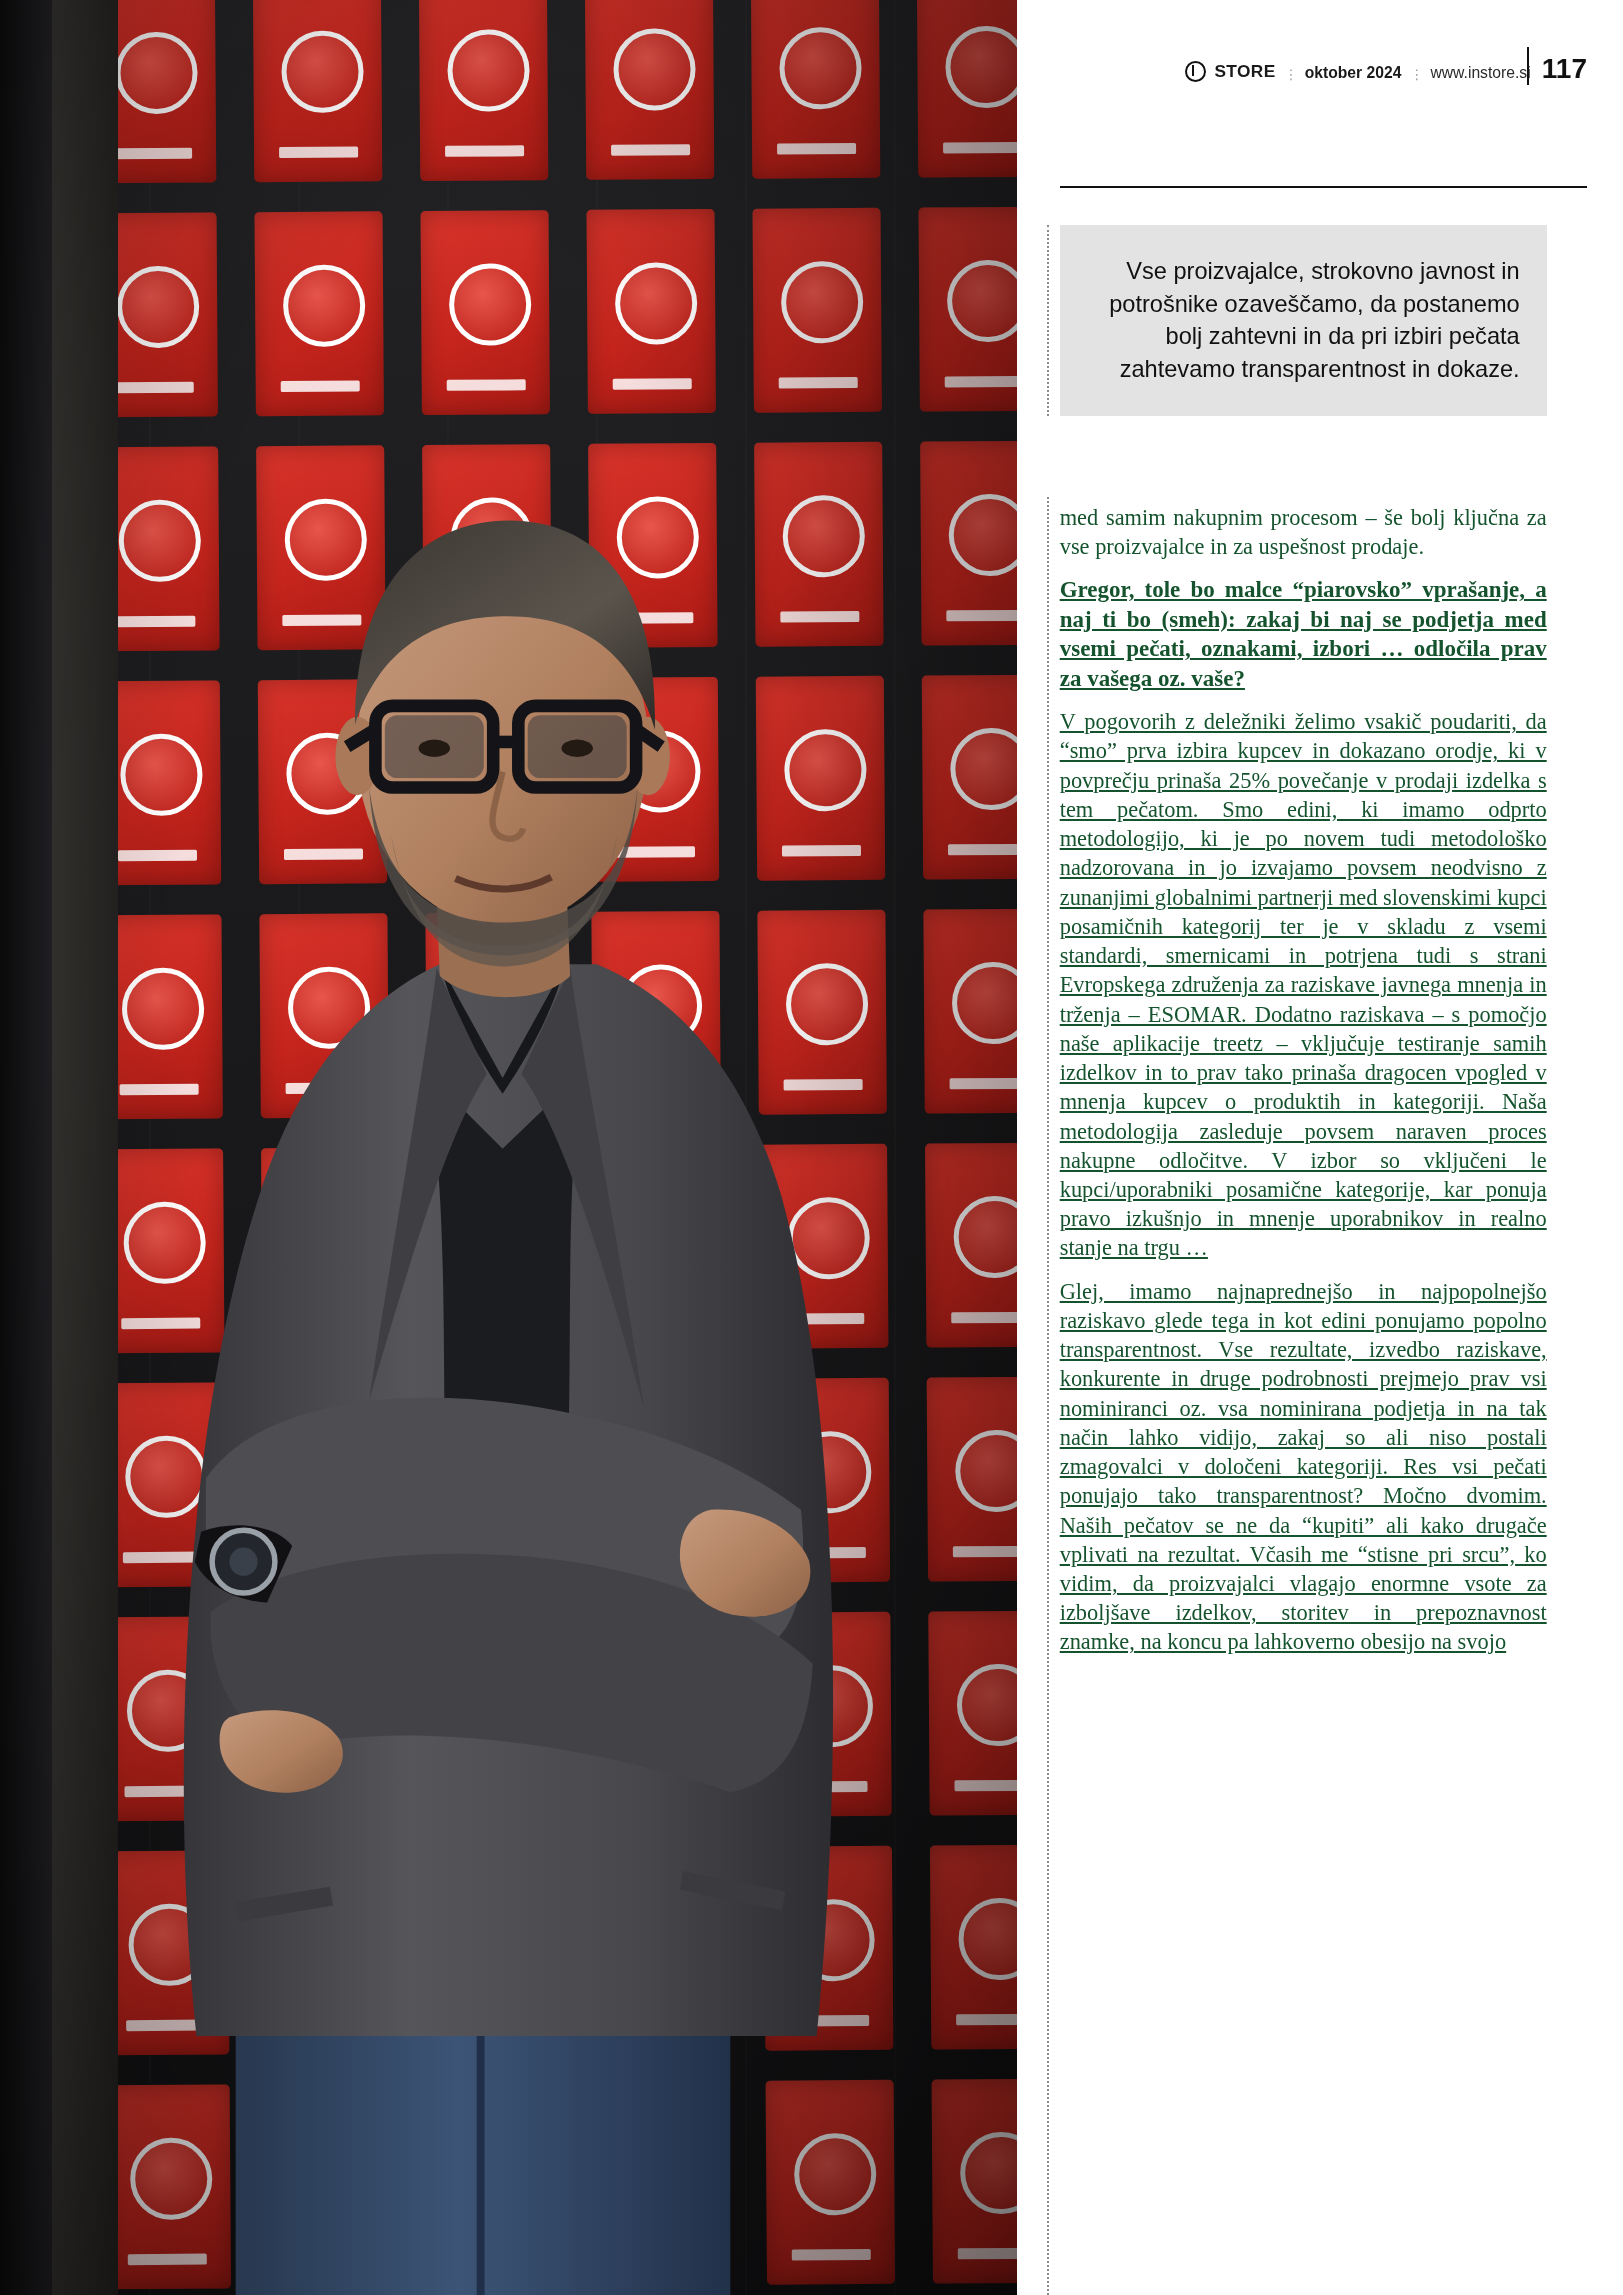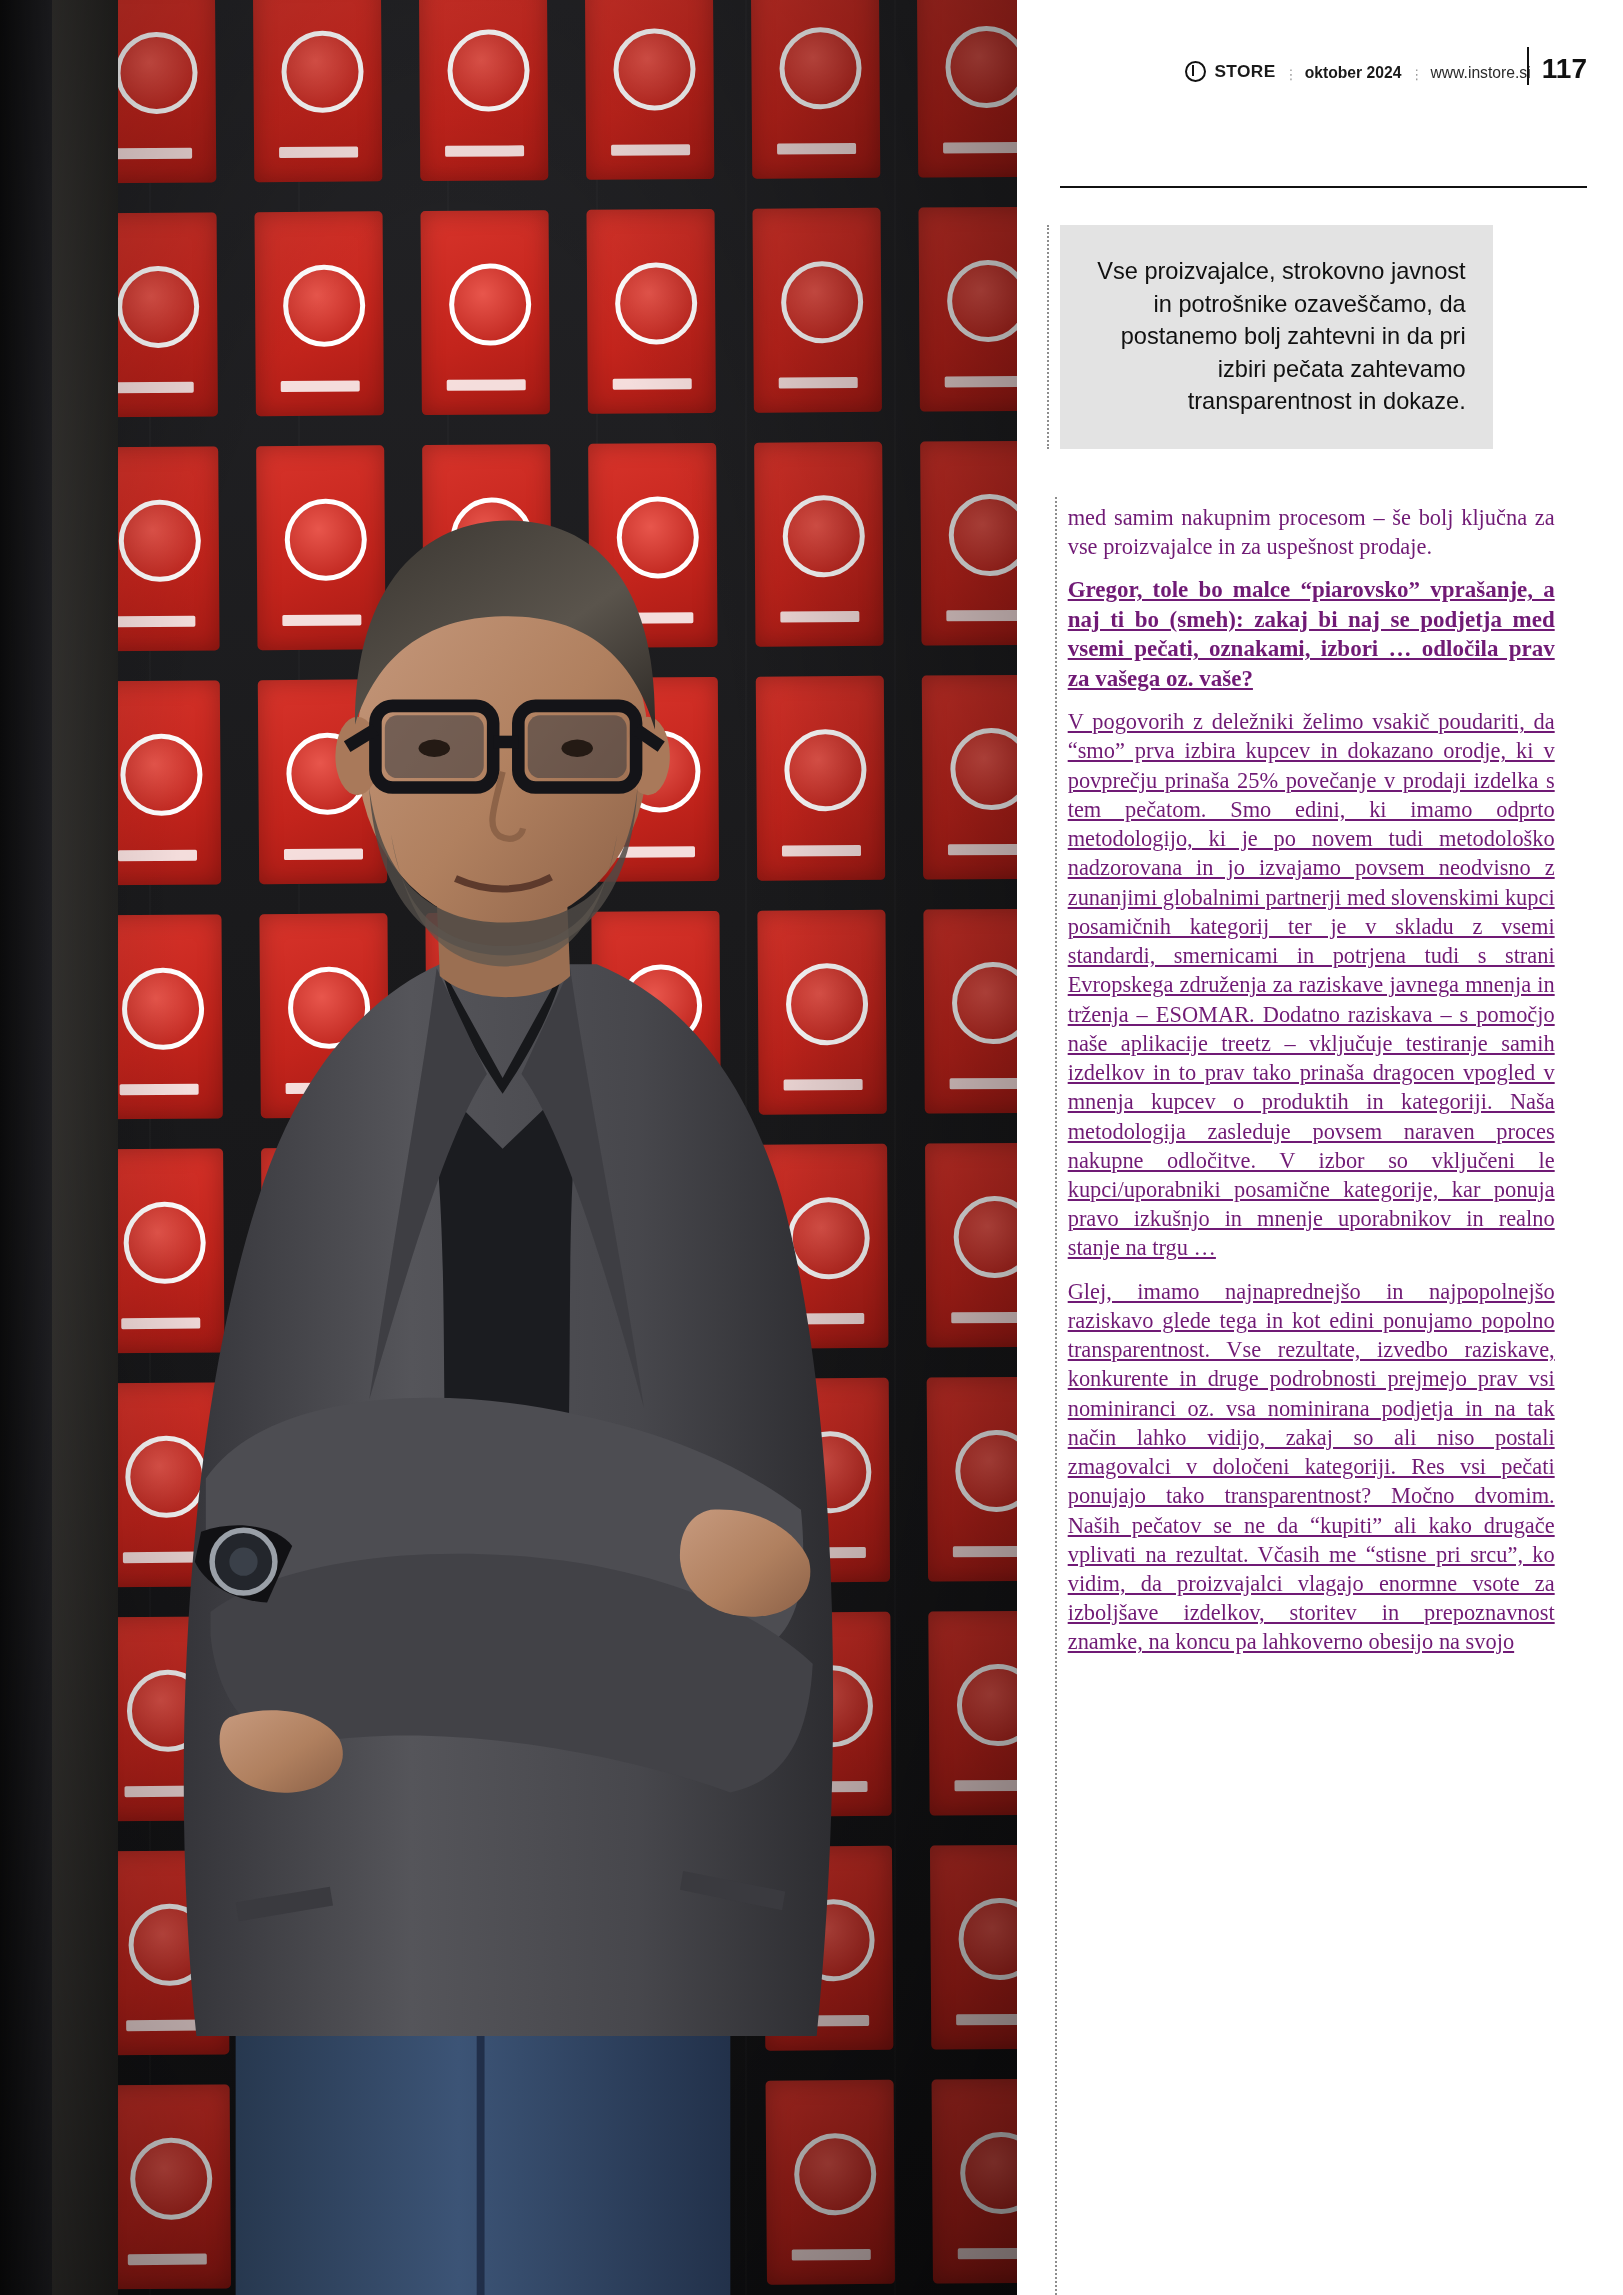--- a/index.html
+++ b/index.html
@@ -193,21 +193,21 @@
     right: 36px;
     top: 186px;
     height: 2.4px;
     background: #111;
   }
 
   .pullquote {
     position: absolute;
     left: 15.7px;
     top: 225px;
-    width: 433px;
+    width: 487px;
     background: #e3e3e3;
     padding: 30px 27px 31px 27px;
     box-sizing: border-box;
     font-family: "Liberation Sans", sans-serif;
     font-size: 23.6px;
     line-height: 1.38;
     color: #111;
     text-align: right;
   }
   .pullquote::before {
@@ -221,23 +221,22 @@
   }
 
   .body {
     position: absolute;
     left: 15.7px;
     top: 503px;
     width: 487px;
     text-align: justify;
     font-size: 22.4px;
     line-height: 1.305;
-    color: #701a75;
+    color: #14532d;
     hyphens: auto;
-    margin-left: 8px;
   }
   .body::before {
     content: "";
     position: absolute;
     left: -12.6px;
     top: -6.3px;
     height: 1798px;
     border-left: 2.4px dotted #8d8d8d;
   }
   .body p { margin: 0 0 0 0; }

